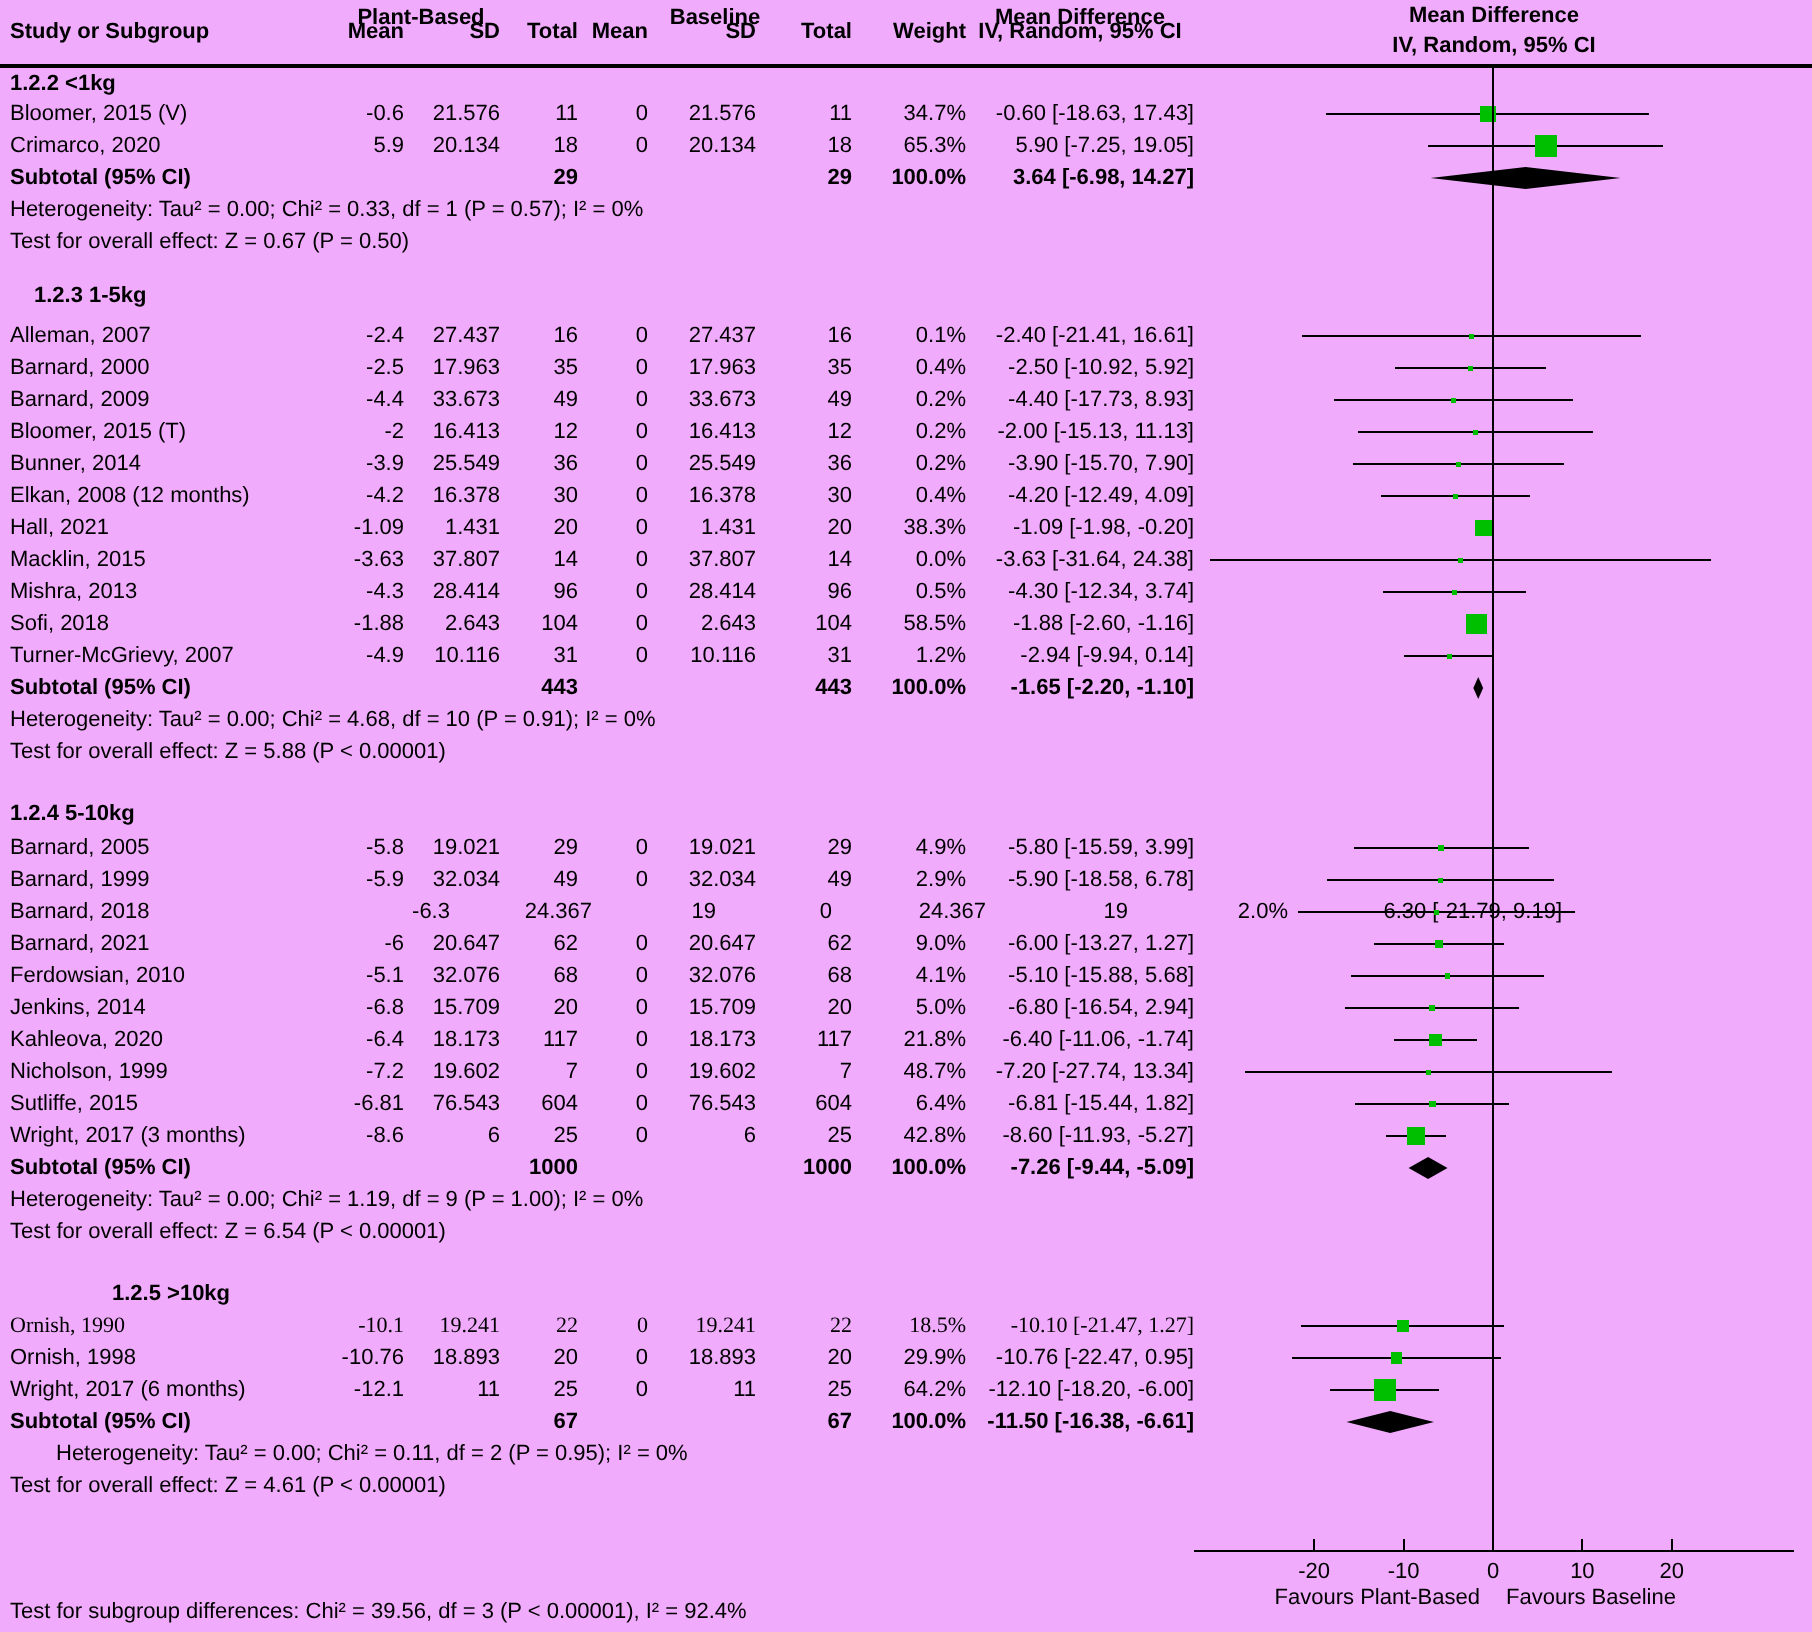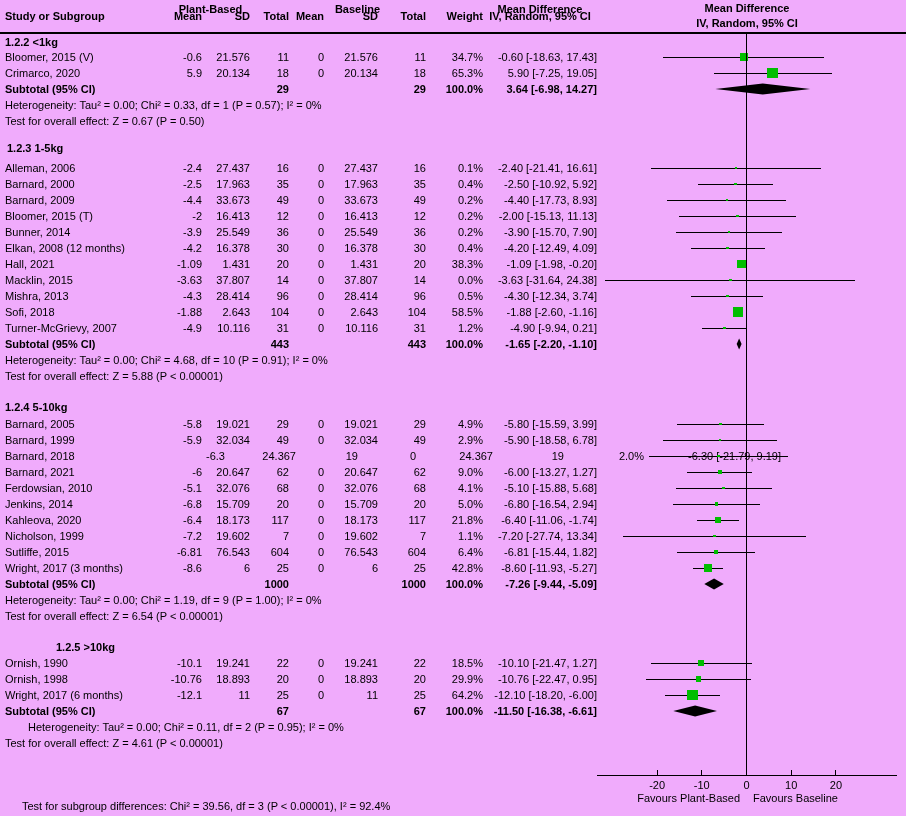--- a/index.html
+++ b/index.html
@@ -77,23 +77,23 @@
         <div class="cell r"></div>
         <div class="cell r">29</div>
         <div class="cell r"></div>
         <div class="cell r"></div>
         <div class="cell r">29</div>
         <div class="cell r">100.0%</div>
         <div class="cell r">3.64 [-6.98, 14.27]</div>
       </div>
       <div class="row lbl" style="top: 97px;">Heterogeneity: Tau² = 0.00; Chi² = 0.33, df = 1 (P = 0.57); I² = 0%</div>
       <div class="row lbl" style="top: 113px;">Test for overall effect: Z = 0.67 (P = 0.50)</div>
-      <div class="row b lbl" style="top: 140px; left: 2px;">1.2.3 1-5kg</div>
+      <div class="row b lbl" style="top: 140px; left: 12px;">1.2.3 1-5kg</div>
       <div class="row grid" style="top: 160px;">
-        <div class="cell lbl">Alleman, 2006</div>
+        <div class="cell lbl">Alleman, 2007</div>
         <div class="cell r">-2.4</div>
         <div class="cell r">27.437</div>
         <div class="cell r">16</div>
         <div class="cell r">0</div>
         <div class="cell r">27.437</div>
         <div class="cell r">16</div>
         <div class="cell r">0.1%</div>
         <div class="cell r">-2.40 [-21.41, 16.61]</div>
       </div>
       <div class="row grid" style="top: 176px;">
@@ -197,21 +197,21 @@
       </div>
       <div class="row grid" style="top: 320px;">
         <div class="cell lbl">Turner-McGrievy, 2007</div>
         <div class="cell r">-4.9</div>
         <div class="cell r">10.116</div>
         <div class="cell r">31</div>
         <div class="cell r">0</div>
         <div class="cell r">10.116</div>
         <div class="cell r">31</div>
         <div class="cell r">1.2%</div>
-        <div class="cell r">-4.90 [-9.94, 0.21]</div>
+        <div class="cell r">-2.94 [-9.94, 0.14]</div>
       </div>
       <div class="row grid b" style="top: 336px;">
         <div class="cell lbl">Subtotal (95% CI)</div>
         <div class="cell r"></div>
         <div class="cell r"></div>
         <div class="cell r">443</div>
         <div class="cell r"></div>
         <div class="cell r"></div>
         <div class="cell r">443</div>
         <div class="cell r">100.0%</div>
@@ -298,21 +298,21 @@
         <div class="cell r">-6.40 [-11.06, -1.74]</div>
       </div>
       <div class="row grid" style="top: 528px;">
         <div class="cell lbl">Nicholson, 1999</div>
         <div class="cell r">-7.2</div>
         <div class="cell r">19.602</div>
         <div class="cell r">7</div>
         <div class="cell r">0</div>
         <div class="cell r">19.602</div>
         <div class="cell r">7</div>
-        <div class="cell r">1.1%</div>
+        <div class="cell r">48.7%</div>
         <div class="cell r">-7.20 [-27.74, 13.34]</div>
       </div>
       <div class="row grid" style="top: 544px;">
         <div class="cell lbl">Sutliffe, 2015</div>
         <div class="cell r">-6.81</div>
         <div class="cell r">76.543</div>
         <div class="cell r">604</div>
         <div class="cell r">0</div>
         <div class="cell r">76.543</div>
         <div class="cell r">604</div>
@@ -337,21 +337,21 @@
         <div class="cell r">1000</div>
         <div class="cell r"></div>
         <div class="cell r"></div>
         <div class="cell r">1000</div>
         <div class="cell r">100.0%</div>
         <div class="cell r">-7.26 [-9.44, -5.09]</div>
       </div>
       <div class="row lbl" style="top: 592px;">Heterogeneity: Tau² = 0.00; Chi² = 1.19, df = 9 (P = 1.00); I² = 0%</div>
       <div class="row lbl" style="top: 608px;">Test for overall effect: Z = 6.54 (P &lt; 0.00001)</div>
       <div class="row b lbl" style="top: 639px; left: 16px; padding-left: 40px;">1.2.5 &gt;10kg</div>
-      <div class="row grid" style="top: 655px;">
+      <div class="row grid" style="top: 655px; font-family: Liberation Serif, serif;">
         <div class="cell lbl">Ornish, 1990</div>
         <div class="cell r">-10.1</div>
         <div class="cell r">19.241</div>
         <div class="cell r">22</div>
         <div class="cell r">0</div>
         <div class="cell r">19.241</div>
         <div class="cell r">22</div>
         <div class="cell r">18.5%</div>
         <div class="cell r">-10.10 [-21.47, 1.27]</div>
       </div>
@@ -385,21 +385,21 @@
         <div class="cell r"></div>
         <div class="cell r"></div>
         <div class="cell r">67</div>
         <div class="cell r">100.0%</div>
         <div class="cell r">-11.50 [-16.38, -6.61]</div>
       </div>
       <div class="row lbl" style="top: 719px; padding-left: 28px;">Heterogeneity: Tau² = 0.00; Chi² = 0.11, df = 2 (P = 0.95); I² = 0%</div>
       <div class="row lbl" style="top: 735px;">Test for overall effect: Z = 4.61 (P &lt; 0.00001)</div>
     </div>
 
-  <div class="row" style="top:798px;left:5px;margin-left:17px;">Test for subgroup differences: Chi² = 39.56, df = 3 (P &lt; 0.00001), I² = 92.4%</div>
+  <div class="row" style="top:798px;left:5px;">Test for subgroup differences: Chi² = 39.56, df = 3 (P &lt; 0.00001), I² = 92.4%</div>
 
   <svg id="plot" width="906" height="816">
       <line x1="663.2239" y1="57" x2="824.4121" y2="57" stroke="#000000" stroke-width="1" shape-rendering="crispEdges"></line>
       <rect x="739.8417973517437" y="53.02379735174375" width="7.952405296512497" height="7.952405296512497" fill="#00BE00" shape-rendering="crispEdges"></rect>
       <line x1="714.0925" y1="73" x2="831.6535" y2="73" stroke="#000000" stroke-width="1" shape-rendering="crispEdges"></line>
       <rect x="767.4184319602741" y="67.54543196027403" width="10.909136079451939" height="10.909136079451939" fill="#00BE00" shape-rendering="crispEdges"></rect>
       <polygon points="715.2994,89 762.7708,83.5 810.2869,89 762.7708,94.5" fill="#000"></polygon>
       <line x1="650.7973" y1="168" x2="820.7467" y2="168" stroke="#000000" stroke-width="1" shape-rendering="crispEdges"></line>
       <rect x="734.522" y="166.75" width="2.5" height="2.5" fill="#00BE00" shape-rendering="crispEdges"></rect>
       <line x1="697.6876" y1="184" x2="772.9624" y2="184" stroke="#000000" stroke-width="1" shape-rendering="crispEdges"></line>

